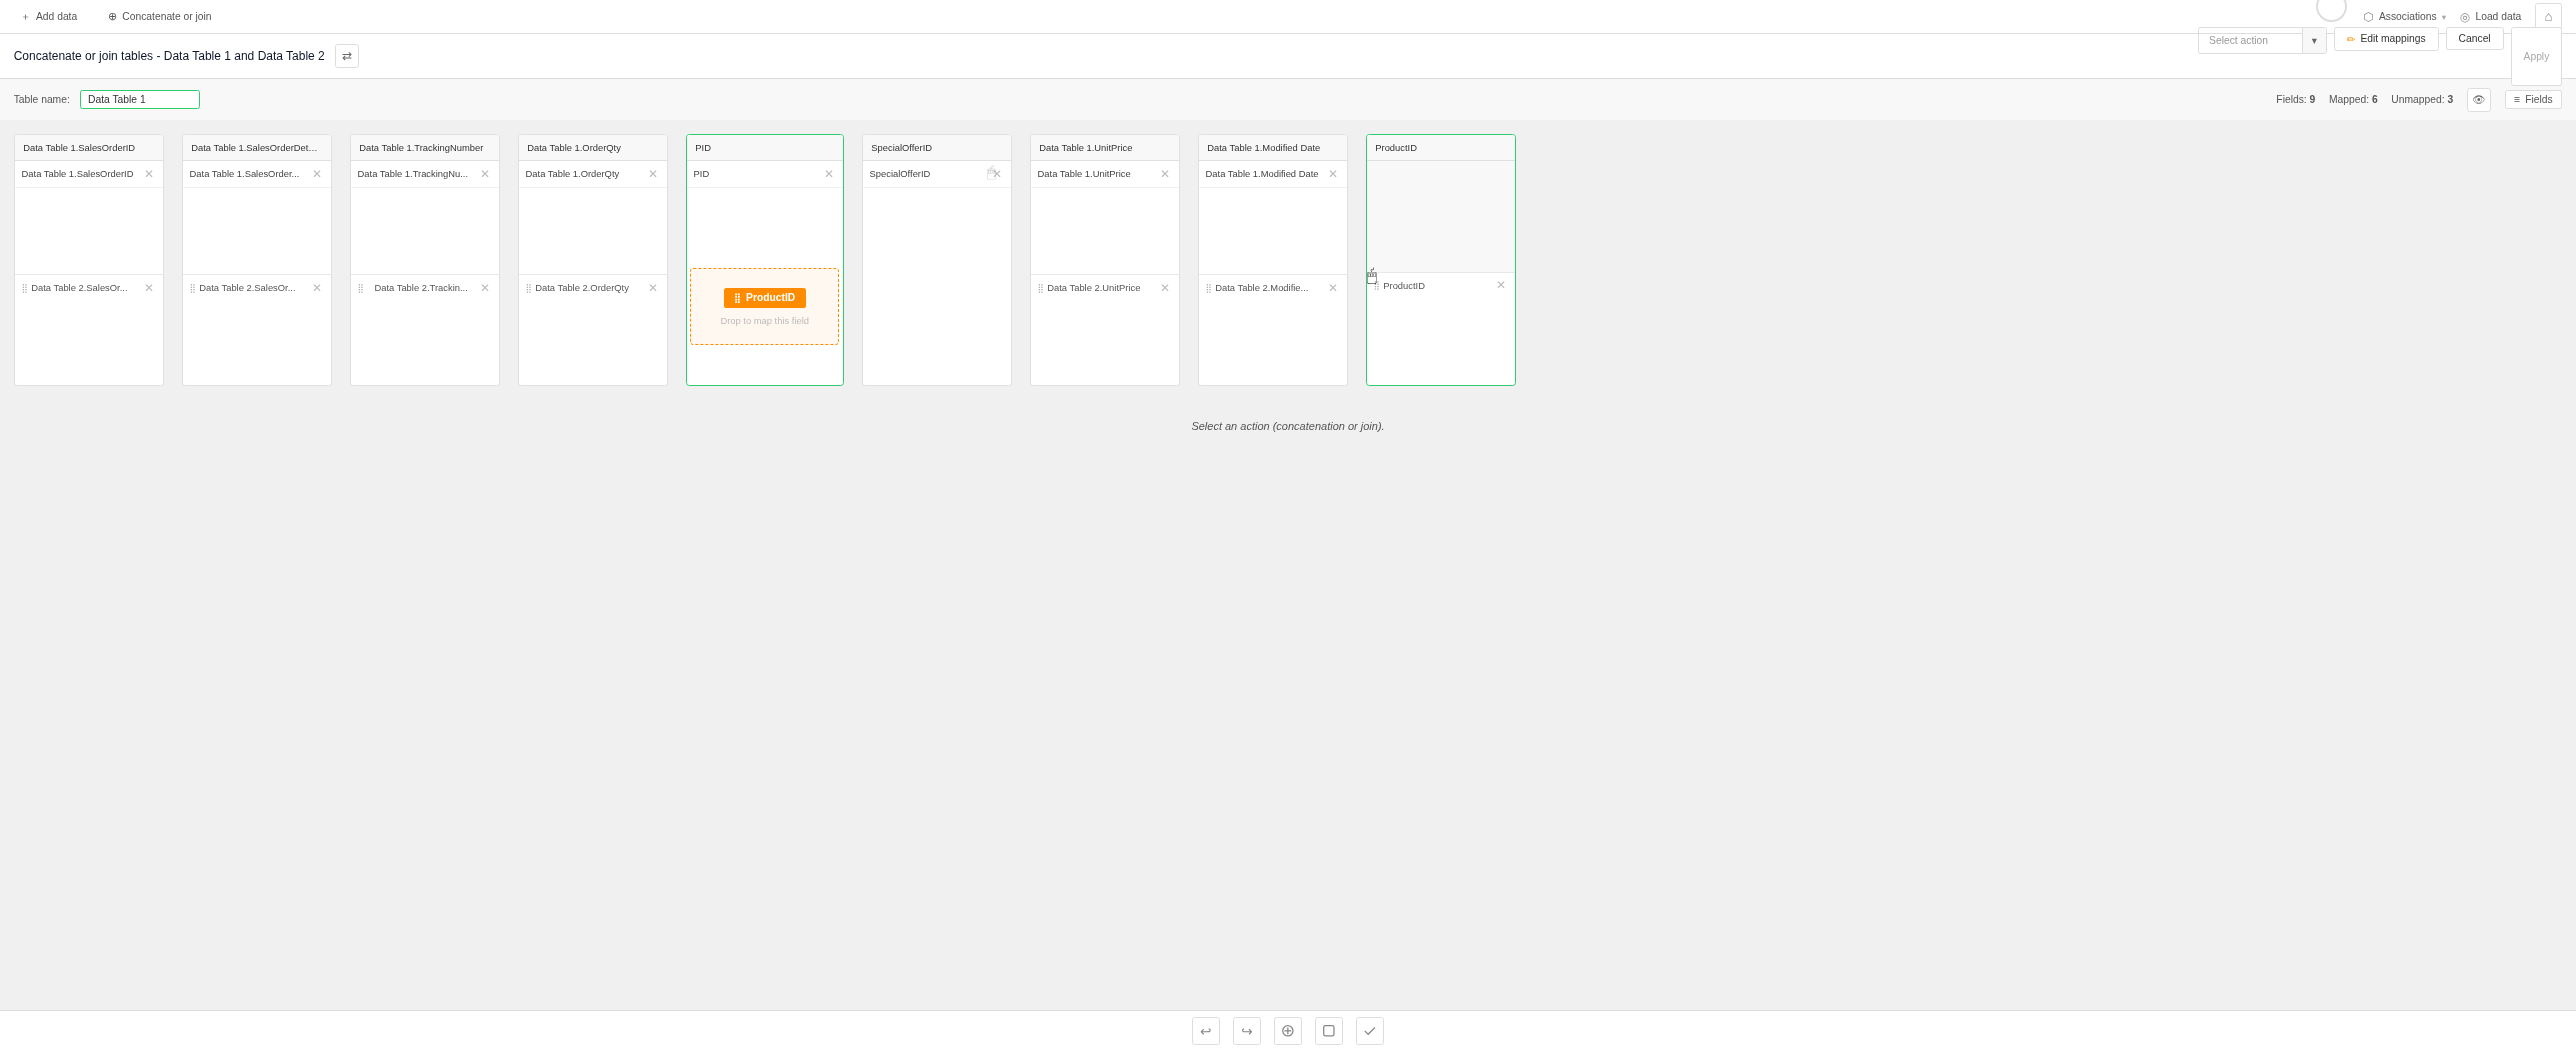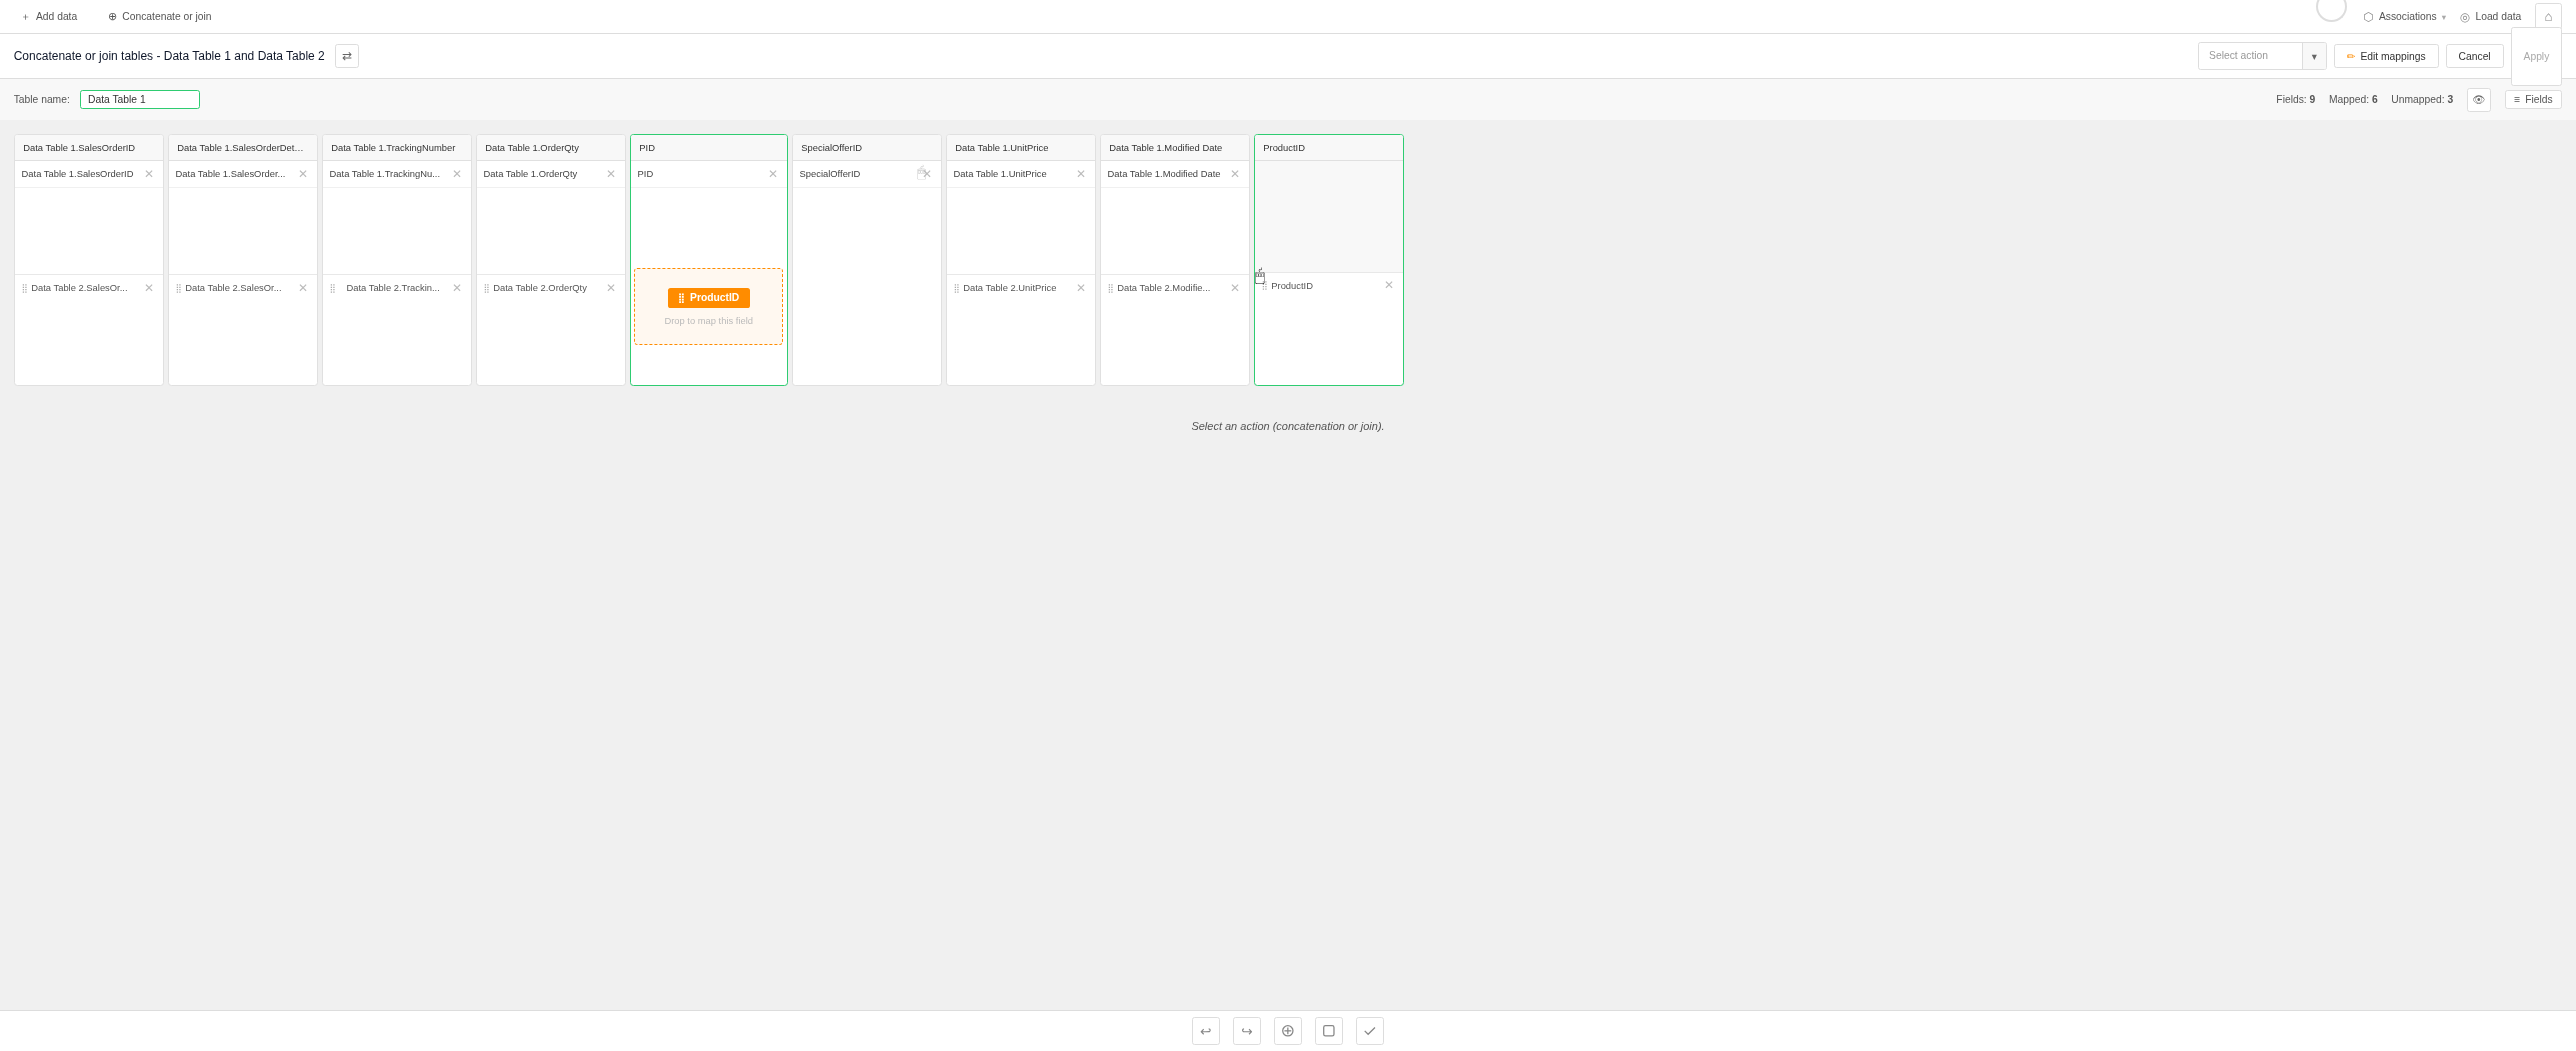--- a/index.html
+++ b/index.html
@@ -99,21 +99,21 @@
       display: flex;
       align-items: center;
       justify-content: center;
       cursor: pointer;
       color: #666;
       font-size: 12px;
     }
     .header-right {
       margin-left: auto;
       display: flex;
-      align-items: center;
+      align-items: flex-start;
       gap: 6.9px;
     }
     .select-action-container {
       display: flex;
       align-items: center;
       border: 0.9px solid #ddd;
       border-radius: 2.6px;
       height: 27.4px;
       overflow: hidden;
     }
@@ -221,21 +221,21 @@
     }
 
     
     .mapping-area {
       padding: 13.7px;
       overflow-x: auto;
       background: #f0f0f0;
     }
     .columns-container {
       display: flex;
-      gap: 4px;
+      gap: 18px;
       min-width: max-content;
     }
 
     
     .column-card {
       width: 150px;
       min-width: 150px;
       background: #fff;
       border: 0.9px solid #e0e0e0;
       border-radius: 3.4px;

